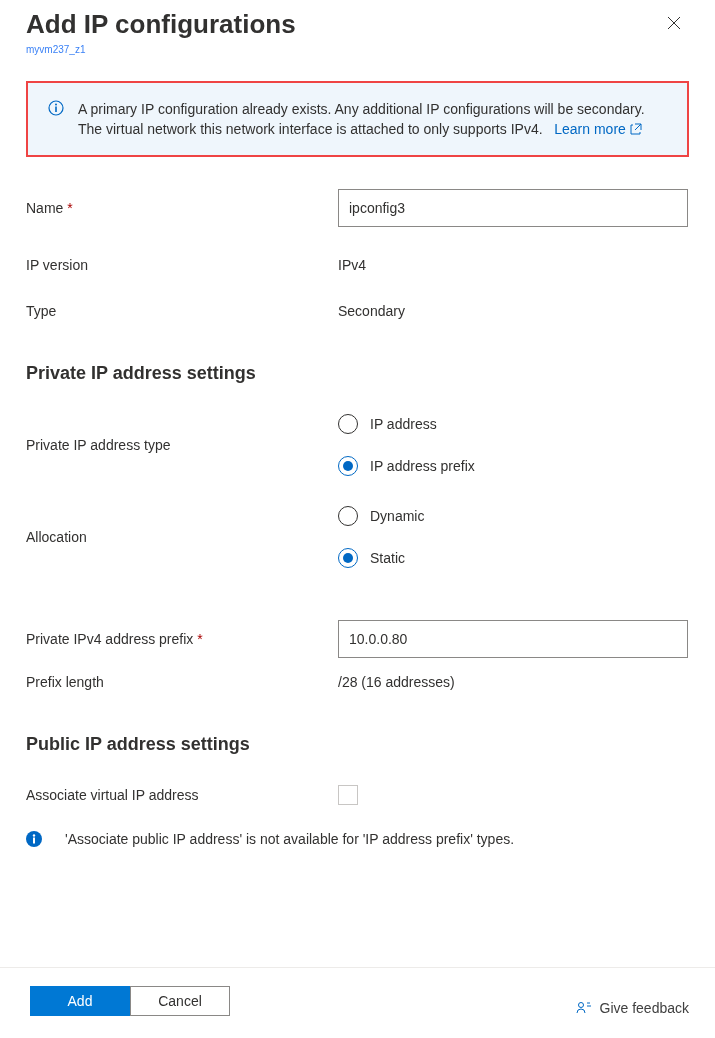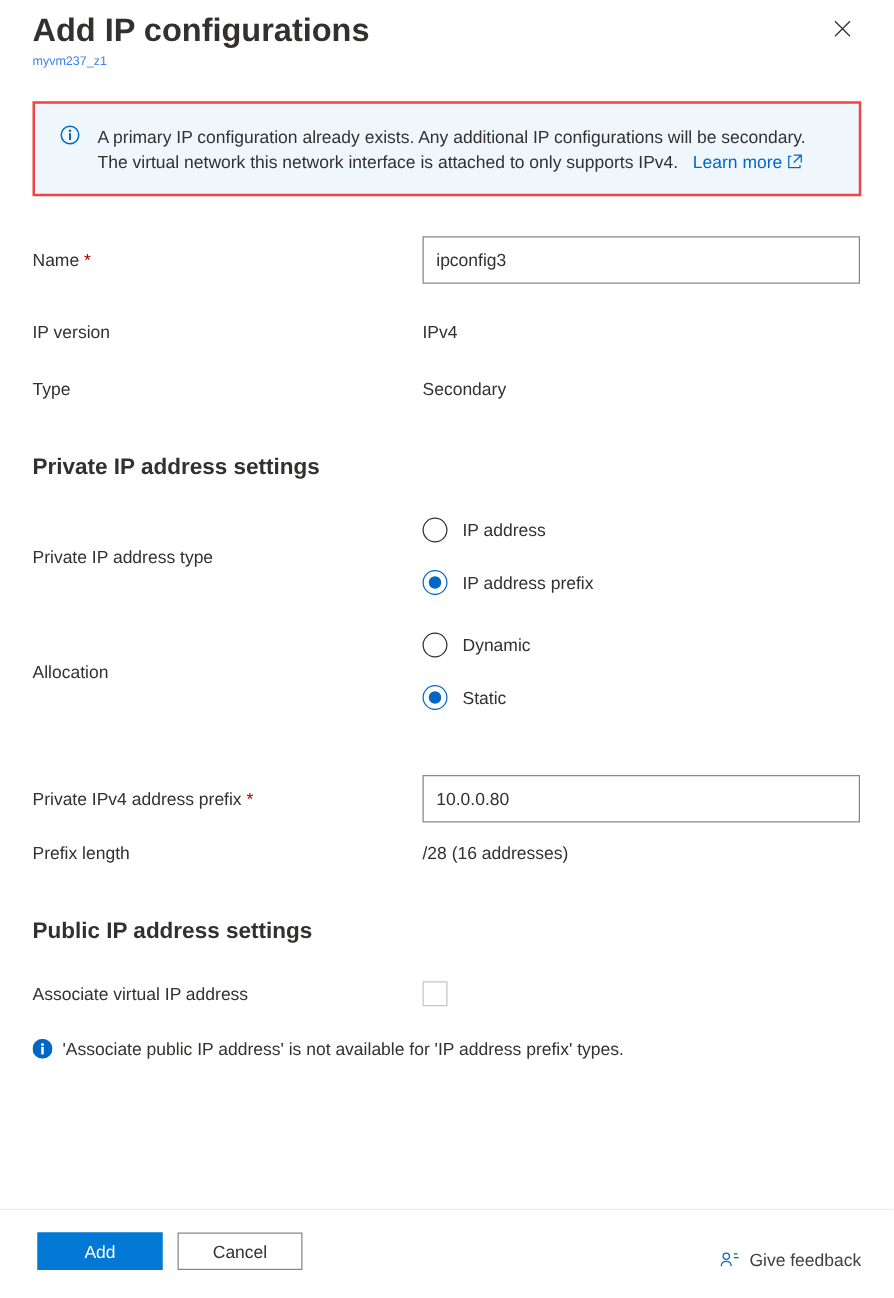--- a/index.html
+++ b/index.html
@@ -163,21 +163,21 @@
     .checkbox {
       width: 20px;
       height: 20px;
       border: 1px solid #c8c6c4;
       background: #fff;
       cursor: not-allowed;
     }
     .info-inline {
       display: flex;
       align-items: center;
-      gap: 8px;
+      gap: 23px;
       margin-top: 20px;
       font-size: 14px;
     }
     .info-icon-solid {
       width: 16px;
       height: 16px;
       flex-shrink: 0;
     }
     .footer {
       position: absolute;
@@ -186,21 +186,21 @@
       right: 0;
       border-top: 1px solid #edebe9;
       padding: 18px 26px 22px 30px;
       display: flex;
       justify-content: space-between;
       align-items: flex-end;
       background: #fff;
     }
     .footer-buttons {
       display: flex;
-      gap: 12px;
+      gap: 0;
       border-radius: 14px;
     }
     .btn {
       height: 30px;
       padding: 0 20px;
       font-size: 14px;
       font-family: inherit;
       cursor: pointer;
       min-width: 100px;
     }

